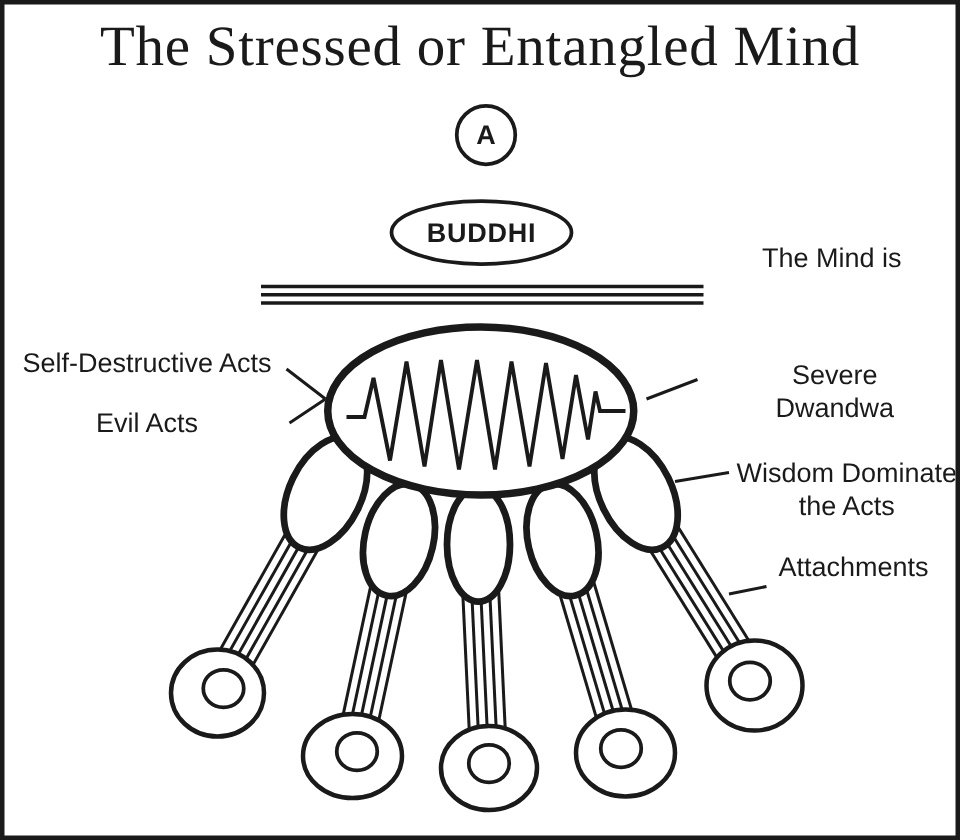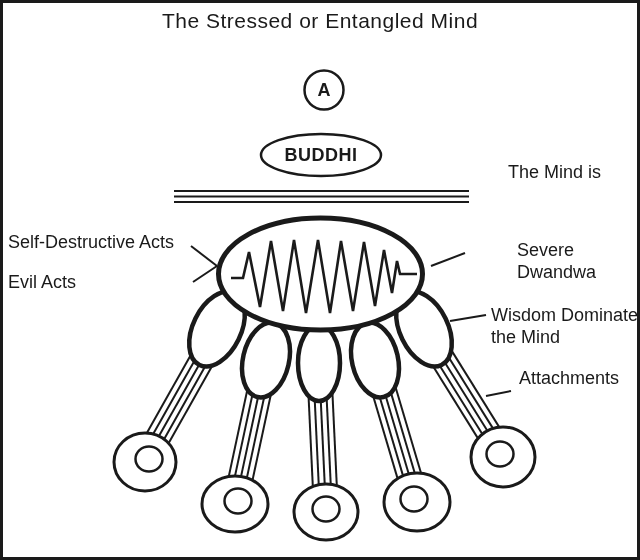--- a/index.html
+++ b/index.html
@@ -21,32 +21,33 @@
     position: absolute;
     left: 0;
     top: 0;
   }
   .title {
     position: absolute;
     left: 0;
     top: 6px;
     width: 100%;
     text-align: center;
-    font-family: Liberation Sans, sans-serif;
-    font-size: 21px;
+    font-family: Liberation Serif, serif;
+    font-size: 38px;
     letter-spacing: 0.5px;
     color: #1a1a1a;
     white-space: nowrap;
   }
   .lbl {
     position: absolute;
     font-size: 18px;
     line-height: 22px;
     color: #1a1a1a;
     white-space: nowrap;
+    text-align: center;
   }
   .lbl.right-align {
   }
   .node-label {
     position: absolute;
     font-weight: bold;
     color: #1a1a1a;
     text-align: center;
   }
   #buddhi-label {
@@ -175,20 +176,20 @@
     <div>The Mind is</div>
   </div>
 
   <div class="lbl" style="left:466px; top:236px;margin-left:48px;">
     <div>Severe</div>
     <div>Dwandwa</div>
   </div>
 
   <div class="lbl" style="left:488px; top:301px;">
     <div>Wisdom Dominate</div>
-    <div>the Mind</div>
+    <div>the Acts</div>
   </div>
 
   <div class="lbl" style="left:516px; top:364px;">
     <div>Attachments</div>
   </div>
 
 </div>
 
 </body></html>

